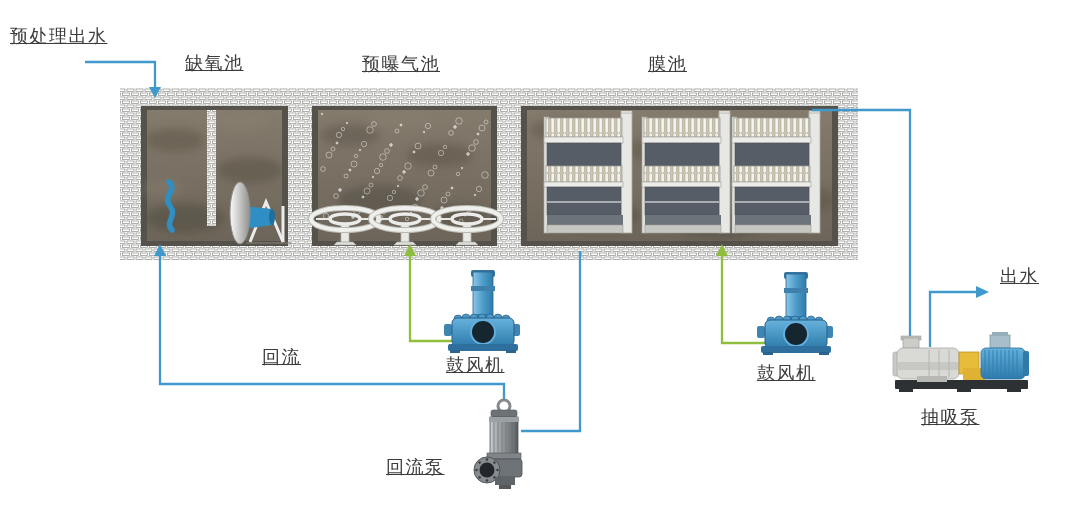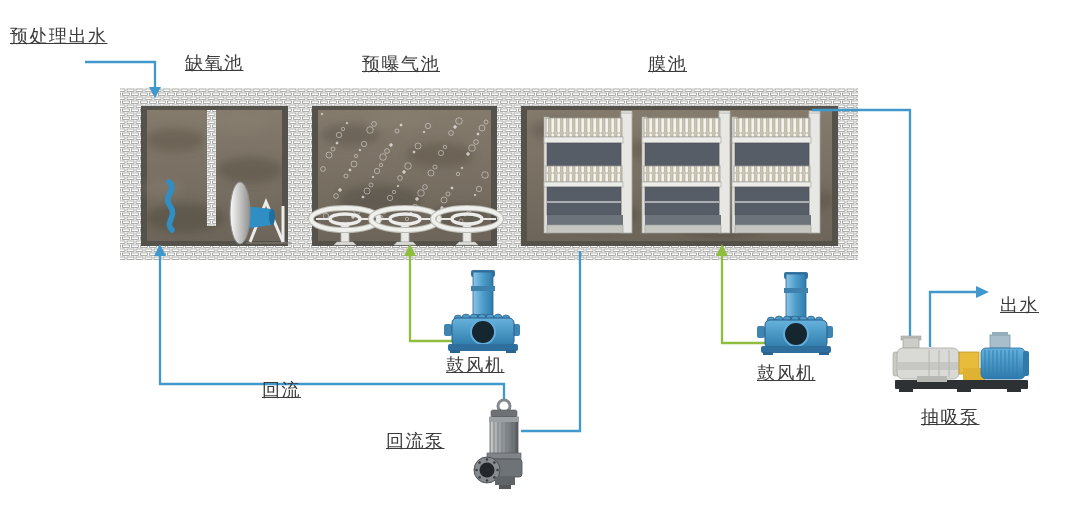--- a/index.html
+++ b/index.html
@@ -352,18 +352,18 @@
   <use href="#rpump" x="477" y="398"></use>
   <use href="#spump" x="895" y="328"></use>
 </svg>
 
 <div class="lbl" style="left:10px;top:27px">预处理出水</div>
 <div class="lbl" style="left:185px;top:54px">缺氧池</div>
 <div class="lbl" style="left:362px;top:55px">预曝气池</div>
 <div class="lbl" style="left:648px;top:55px">膜池</div>
 <div class="lbl" style="left:446px;top:356px">鼓风机</div>
 <div class="lbl" style="left:757px;top:364px">鼓风机</div>
-<div class="lbl" style="left:262px;top:381px">回流</div>
-<div class="lbl" style="left:386px;top:432px">回流泵</div>
+<div class="lbl" style="left:262px;top:348px">回流</div>
+<div class="lbl" style="left:386px;top:458px">回流泵</div>
 <div class="lbl" style="left:921px;top:408px">抽吸泵</div>
-<div class="lbl" style="left:1000px;top:296px">出水</div>
+<div class="lbl" style="left:1000px;top:267px">出水</div>
 
 </div>
 
 </body></html>

